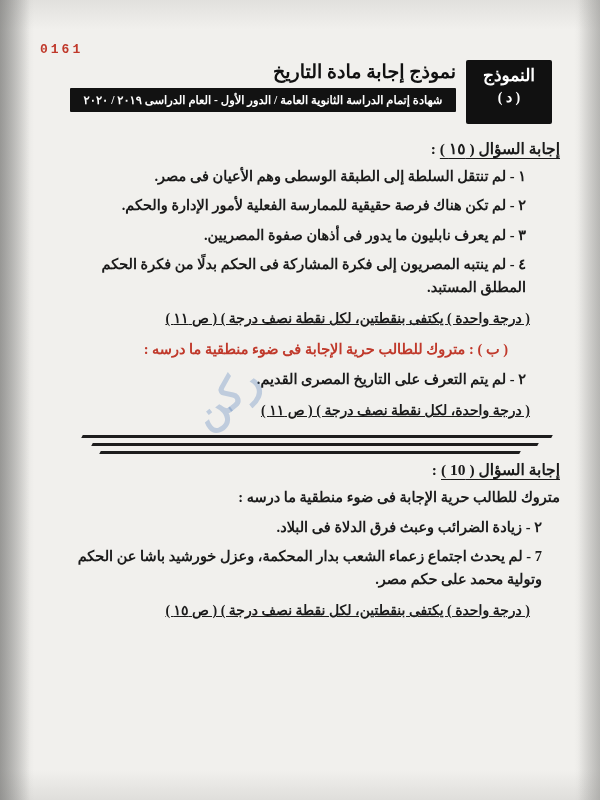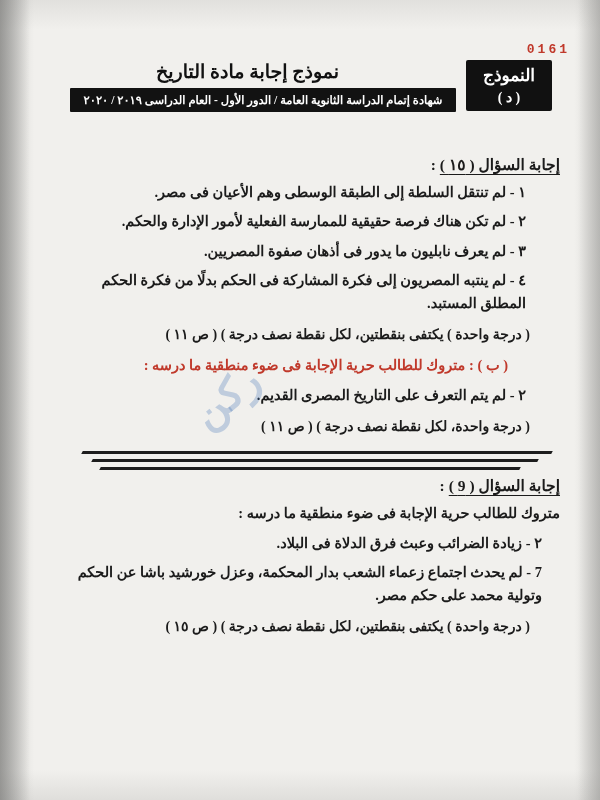--- a/index.html
+++ b/index.html
@@ -38,40 +38,40 @@
     direction: rtl;
     text-align: right;
     color: #1b1b1b;
   }
   
   .serial {
     position: absolute;
     top: 42px;
     left: 0;
     right: 0;
-    text-align: right;
+    text-align: left;
     font-family: "Liberation Mono", monospace;
     font-size: 13px;
     letter-spacing: 3px;
     color: #c0392b;
     font-weight: bold;
   }
   .header-band {
     position: absolute;
     top: 58px;
     right: 18px;
     width: 482px;
     height: 62px;
   }
   .model-box {
     position: absolute;
     right: 0;
     top: 2px;
     width: 86px;
-    height: 51px;
+    height: 64px;
     background: #111111;
     color: #ffffff;
     border-radius: 2px;
     text-align: center;
   }
   .model-box .m1 {
     font-size: 17px;
     font-weight: bold;
     margin-top: 5px;
     letter-spacing: 0px;
@@ -79,21 +79,21 @@
   .model-box .m2 {
     font-size: 14px;
     font-weight: bold;
     margin-top: 3px;
   }
   .title-main {
     position: absolute;
     right: 96px;
     top: 2px;
     width: 300px;
-    text-align: left;
+    text-align: right;
     font-size: 19px;
     font-weight: bold;
     color: #111;
   }
   .title-bar {
     position: absolute;
     right: 96px;
     top: 30px;
     width: 386px;
     height: 24px;
@@ -101,21 +101,21 @@
     color: #ffffff;
     font-size: 11.5px;
     font-weight: bold;
     line-height: 24px;
     text-align: center;
     border-radius: 1px;
   }
   
   .body {
     position: absolute;
-    top: 152px;
+    top: 136px;
     right: 10px;
     width: 500px;
   }
   .q-head {
     font-size: 15.5px;
     font-weight: bold;
     margin: 4px 0 6px 0;
     text-decoration: underline;
     text-underline-offset: 4px;
   }
@@ -131,20 +131,21 @@
     margin: 7px 0;
   }
   .indent1 { padding-right: 18px; }
   .indent2 { padding-right: 34px; }
   .indent3 { padding-right: 52px; }
   .grade {
     font-size: 14px;
     font-weight: bold;
     margin: 12px 0 4px 0;
     padding-right: 30px;
+    text-decoration: underline;
   }
   .red {
     color: #c0392b;
     margin-top: 11px;
   }
   .sep {
     position: relative;
     height: 22px;
     margin: 14px 0 6px 0;
   }
@@ -219,21 +220,21 @@
       <div class="line indent2">٢ - لم يتم التعرف على التاريخ المصرى القديم.</div>
       <div class="grade">( درجة واحدة، لكل نقطة نصف درجة ) ( ص ١١ )</div>
 
       <div class="sep">
         <i></i>
           <i></i>
           <i></i>
       </div>
 
       <div class="q-head">
-        <span>إجابة السؤال ( 9 )</span><span class="colon">:</span>
+        <span>إجابة السؤال ( 10 )</span><span class="colon">:</span>
       </div>
 
       <div class="line">متروك للطالب حرية الإجابة فى ضوء منطقية ما درسه :</div>
       <div class="line indent1">٢ - زيادة الضرائب وعبث فرق الدلاة فى البلاد.</div>
       <div class="line indent1">7 - لم يحدث اجتماع زعماء الشعب بدار المحكمة، وعزل خورشيد باشا عن الحكم وتولية محمد على حكم مصر.</div>
       <div class="grade">( درجة واحدة ) يكتفى بنقطتين، لكل نقطة نصف درجة ) ( ص ١٥ )</div>
 
     </div>
 
     <div class="watermark">ركن</div>

